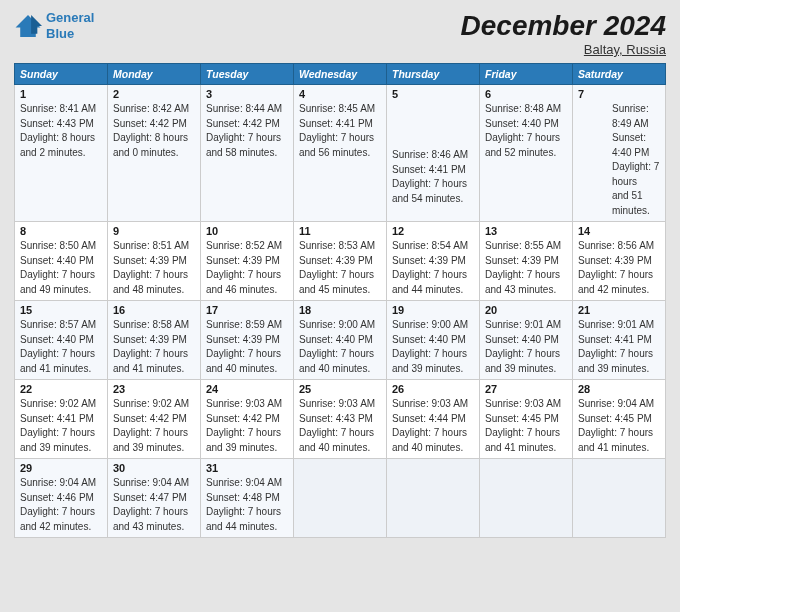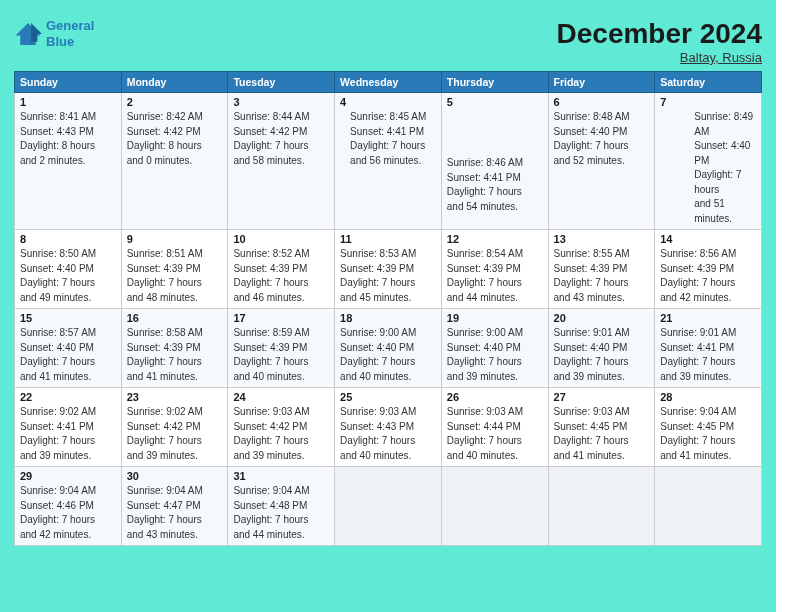--- a/index.html
+++ b/index.html
@@ -4,24 +4,24 @@
   <style>
     * { margin: 0; padding: 0; box-sizing: border-box; }
     body {
       font-family: Arial, sans-serif;
       background: #fff;
       width: 792px;
       height: 612px;
       overflow: hidden;
     }
     .page {
-      width: 776px;
+      width: 680px;
       height: 612px;
-      background: #5eead4;
-      padding: 18px 14px;
+      background: #e5e5e5;
+      padding: 10px 14px;
     }
     .header {
       display: flex;
       justify-content: space-between;
       align-items: flex-start;
       margin-bottom: 6px;
     }
     .logo {
       display: flex;
       align-items: center;
@@ -40,39 +40,41 @@
       width: 28px;
       height: 28px;
     }
     .title-block {
       text-align: right;
     }
     .cal-title {
       font-size: 28px;
       font-weight: bold;
       color: #1a1a1a;
+      font-style: italic;
     }
     .cal-subtitle {
       font-size: 13px;
       color: #333;
       text-decoration: underline;
     }
     table {
       width: 100%;
       border-collapse: collapse;
       font-size: 9.5px;
     }
     thead tr th {
       background: #2a7ab8;
       color: #fff;
       font-size: 10.5px;
       font-weight: bold;
       padding: 4px 5px;
       text-align: left;
       border: 1px solid #1e5f8e;
+      font-style: italic;
     }
     tbody tr td {
       border: 1px solid #ccc;
       padding: 3px 5px;
       vertical-align: top;
       height: 76px;
       background: #fff;
       width: 14.28%;
     }
     tbody tr:nth-child(odd) td {
@@ -145,21 +147,21 @@
           </td>
           <td>
             <span class="day-num">3</span>
             <div class="day-info" style="white-space: pre-line;">Sunrise: 8:44 AM
 Sunset: 4:42 PM
 Daylight: 7 hours
 and 58 minutes.</div>
           </td>
           <td>
             <span class="day-num">4</span>
-            <div class="day-info" style="white-space: pre-line; margin-left: 10px;">Sunrise: 8:45 AM
+            <div class="day-info" style="white-space: pre-line;">Sunrise: 8:45 AM
 Sunset: 4:41 PM
 Daylight: 7 hours
 and 56 minutes.</div>
           </td>
           <td>
             <span class="day-num">5</span>
             <div class="day-info" style="white-space: pre-line; margin-top: 48px;">Sunrise: 8:46 AM
 Sunset: 4:41 PM
 Daylight: 7 hours
 and 54 minutes.</div>

